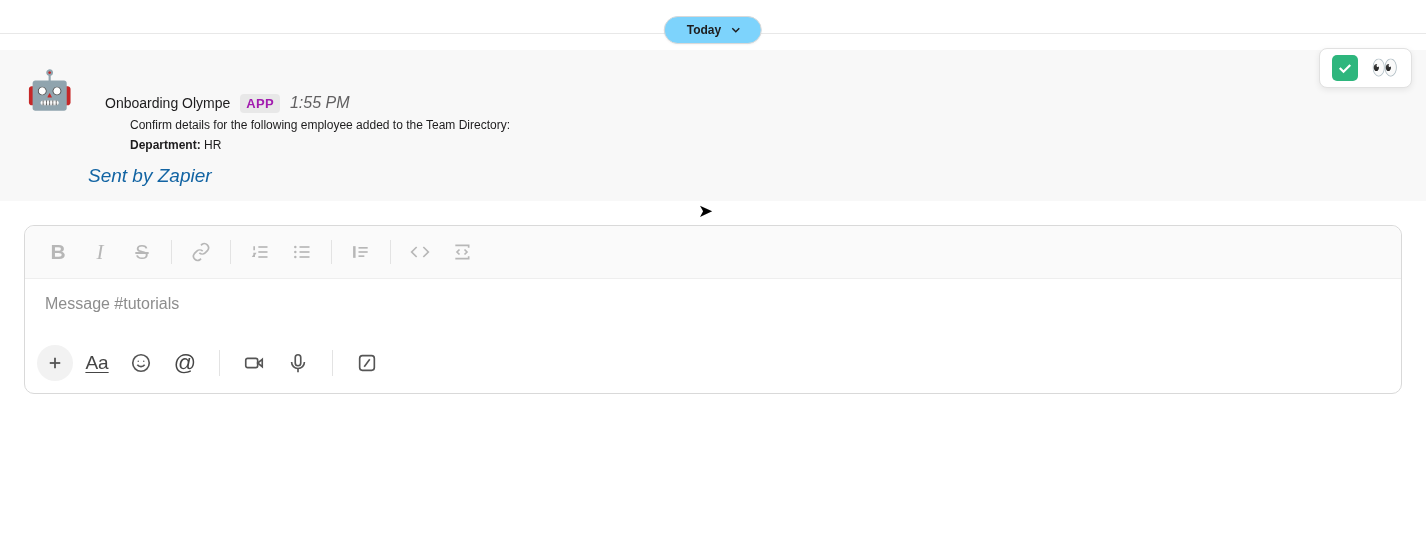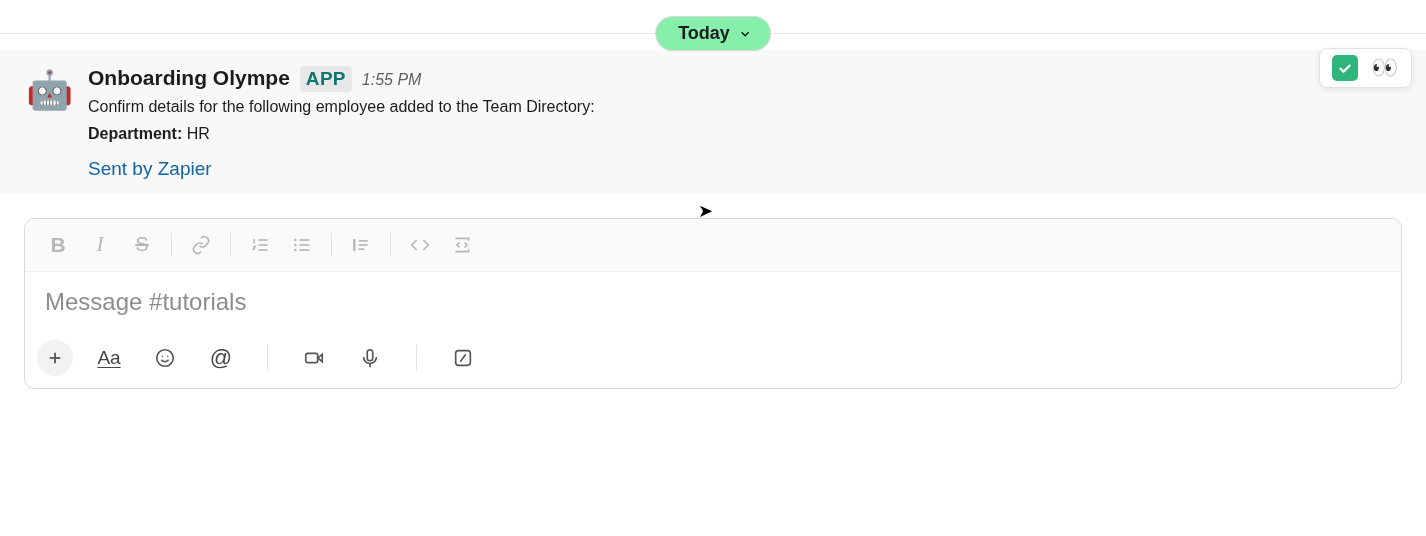--- a/index.html
+++ b/index.html
@@ -2,49 +2,49 @@
 <html><head>
 <meta charset="utf-8">
 <style>
   * { box-sizing: border-box; margin: 0; padding: 0; }
   html, body { width: 1426px; height: 536px; font-family: -apple-system, BlinkMacSystemFont, "Segoe UI", Helvetica, Arial, sans-serif; color: #1d1c1d; background: #fff; overflow: hidden; }
 
   .divider-wrap { position: relative; height: 50px; }
   .hr { position: absolute; top: 33px; left: 0; right: 0; border-top: 1px solid #e8e8e8; }
   .today-pill {
     position: absolute; top: 16px; left: 50%; transform: translateX(-50%);
-    background: #86efac; border: 1px solid #d9d9d9; border-radius: 24px;
-    padding: 6px 18px 6px 22px; font-size: 18px; font-weight: 700;
+    background: #7dd3fc; border: 1px solid #d9d9d9; border-radius: 24px;
+    padding: 6px 18px 6px 22px; font-size: 12px; font-weight: 700;
     display: flex; align-items: center; gap: 8px; color: #1d1c1d;
     box-shadow: 0 1px 2px rgba(0,0,0,0.04);
   }
   .today-pill svg { width: 14px; height: 14px; stroke: #1d1c1d; }
 
   .message-row {
     display: flex; align-items: flex-start;
     padding: 16px 26px 14px 26px;
     background: #f8f8f8;
   }
   .avatar {
     width: 48px; height: 48px; border-radius: 6px; font-size: 38px;
     display: flex; align-items: center; justify-content: center;
     margin-right: 14px; flex-shrink: 0;
   }
   .msg-body { flex: 1; }
   .msg-header { display: flex; align-items: baseline; gap: 10px; flex-wrap: wrap; }
-  .sender-name { font-size: 21px; font-weight: 700; }
+  .sender-name { font-size: 14px; font-weight: 400; margin-left: 17px; }
   .app-badge {
-    background: #e8e8e8; color: #0f766e; font-weight: 700; font-size: 19px;
-    padding: 2px 6px; border-radius: 4px; letter-spacing: .3px;
+    background: #e8e8e8; color: #a21caf; font-weight: 700; font-size: 13px;
+    padding: 2px 6px; border-radius: 4px; letter-spacing: .3px; margin-top: 28px;
   }
   .timestamp { font-size: 16px; color: #616061; font-style: italic; }
-  .msg-text { font-size: 16px; line-height: 1.68; margin-top: 2px; }
+  .msg-text { font-size: 12px; line-height: 1.68; margin-top: 2px; margin-left: 42px; }
   .msg-text a { color: #1264a3; text-decoration: none; }
   .msg-attribution {
-    font-size: 19px; color: #1264a3; margin-top: 10px;
+    font-size: 19px; font-style: italic; color: #1264a3; margin-top: 10px;
   }
 
   .reactions {
     position: absolute; right: 14px; top: 48px;
     background: #fff; border: 1px solid #e1e1e1; border-radius: 8px;
     display: flex; gap: 14px; align-items: center;
     padding: 6px 12px; box-shadow: 0 2px 6px rgba(0,0,0,0.08);
   }
   .react-check {
     width: 26px; height: 26px; background: #2eb67d; border-radius: 5px;
@@ -67,26 +67,26 @@
     width: 42px; height: 36px; display: flex; align-items: center; justify-content: center;
     color: #a9a9a9; border-radius: 4px;
   }
   .tb-sep { width: 1px; height: 24px; background: #e3e3e3; margin: 0 8px; }
   .tb-btn svg { width: 20px; height: 20px; stroke: #b7b7b7; fill: none; stroke-width: 2; }
   .tb-btn .bold-letter { font-weight: 800; font-size: 21px; color: #b7b7b7; }
   .tb-btn .italic-letter { font-style: italic; font-size: 21px; color: #b7b7b7; font-family: Georgia, serif; }
   .tb-btn .strike-letter { text-decoration: line-through; font-size: 20px; color: #b7b7b7; }
 
   .composer-input {
-    min-height: 58px; padding: 16px 20px; font-size: 24px; color: #8d8d8d;
+    min-height: 58px; padding: 16px 20px; font-size: 16px; color: #8d8d8d;
     outline: none;
   }
 
   .toolbar-bottom {
-    display: flex; align-items: center; gap: 16px;
+    display: flex; align-items: center; gap: 4px;
     padding: 8px 12px 12px 12px;
   }
   .plus-btn {
     width: 36px; height: 36px; border-radius: 50%; background: #f2f2f2;
     display: flex; align-items: center; justify-content: center;
     color: #555;
   }
   .plus-btn svg { width: 18px; height: 18px; stroke: #555; stroke-width: 2.4; }
   .bb-btn {
     width: 40px; height: 36px; display: flex; align-items: center; justify-content: center;

